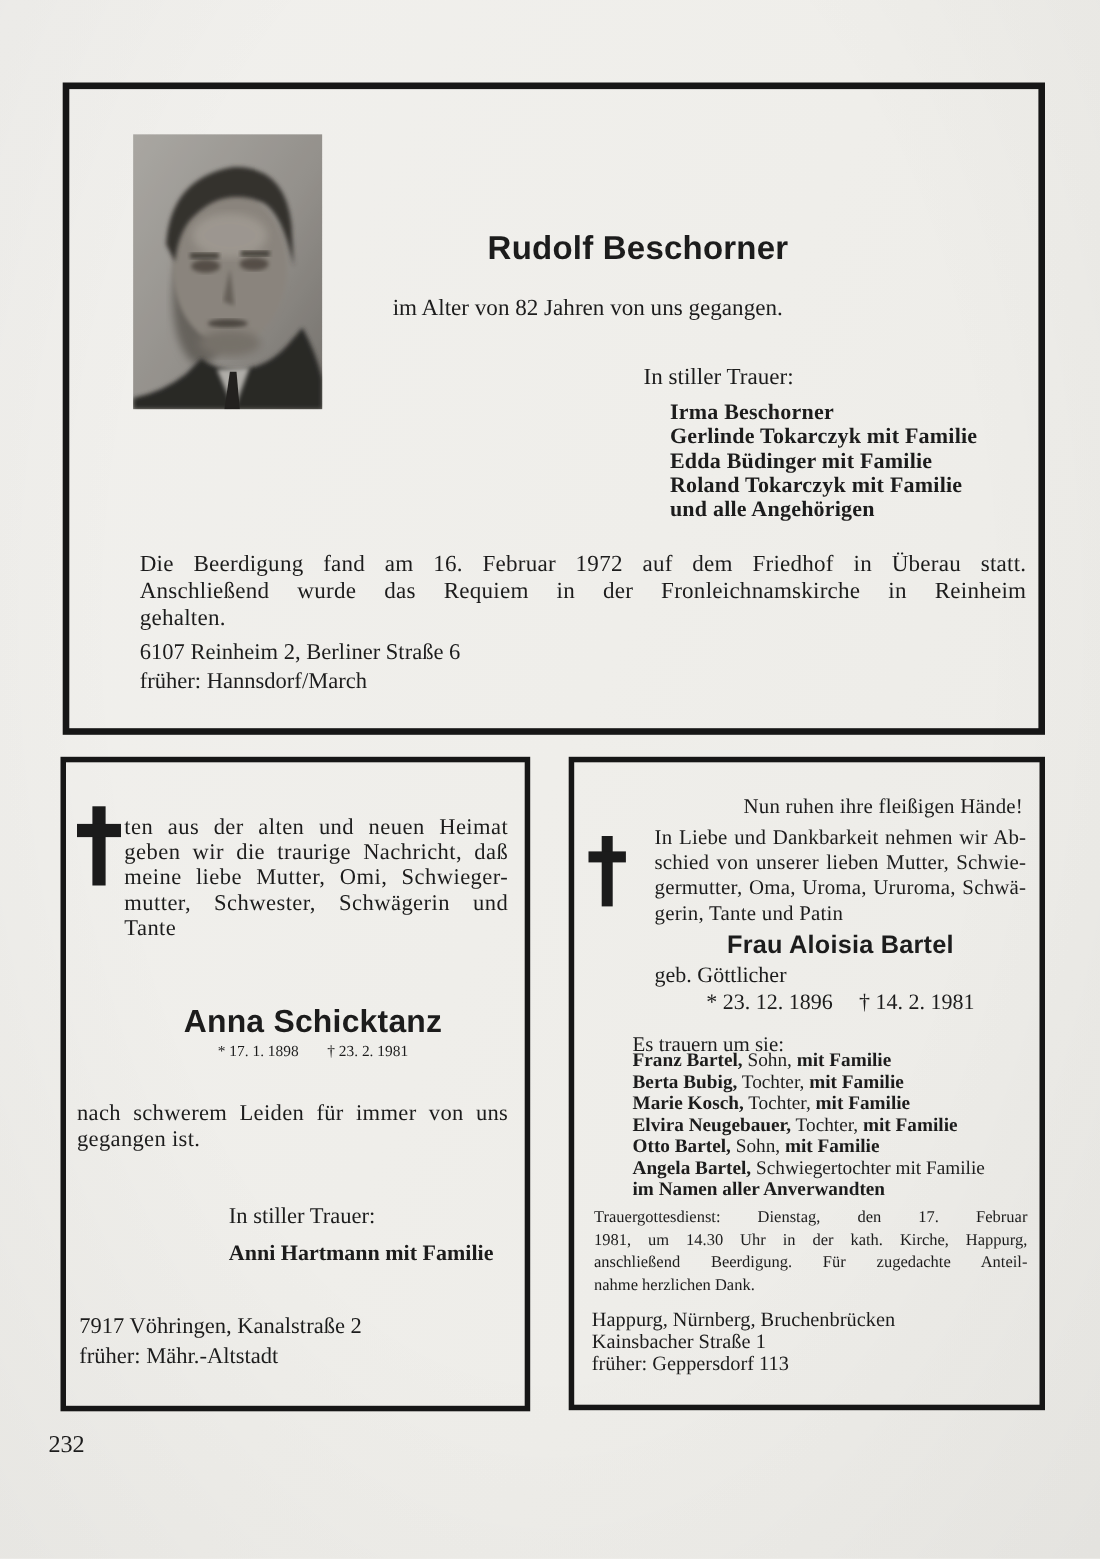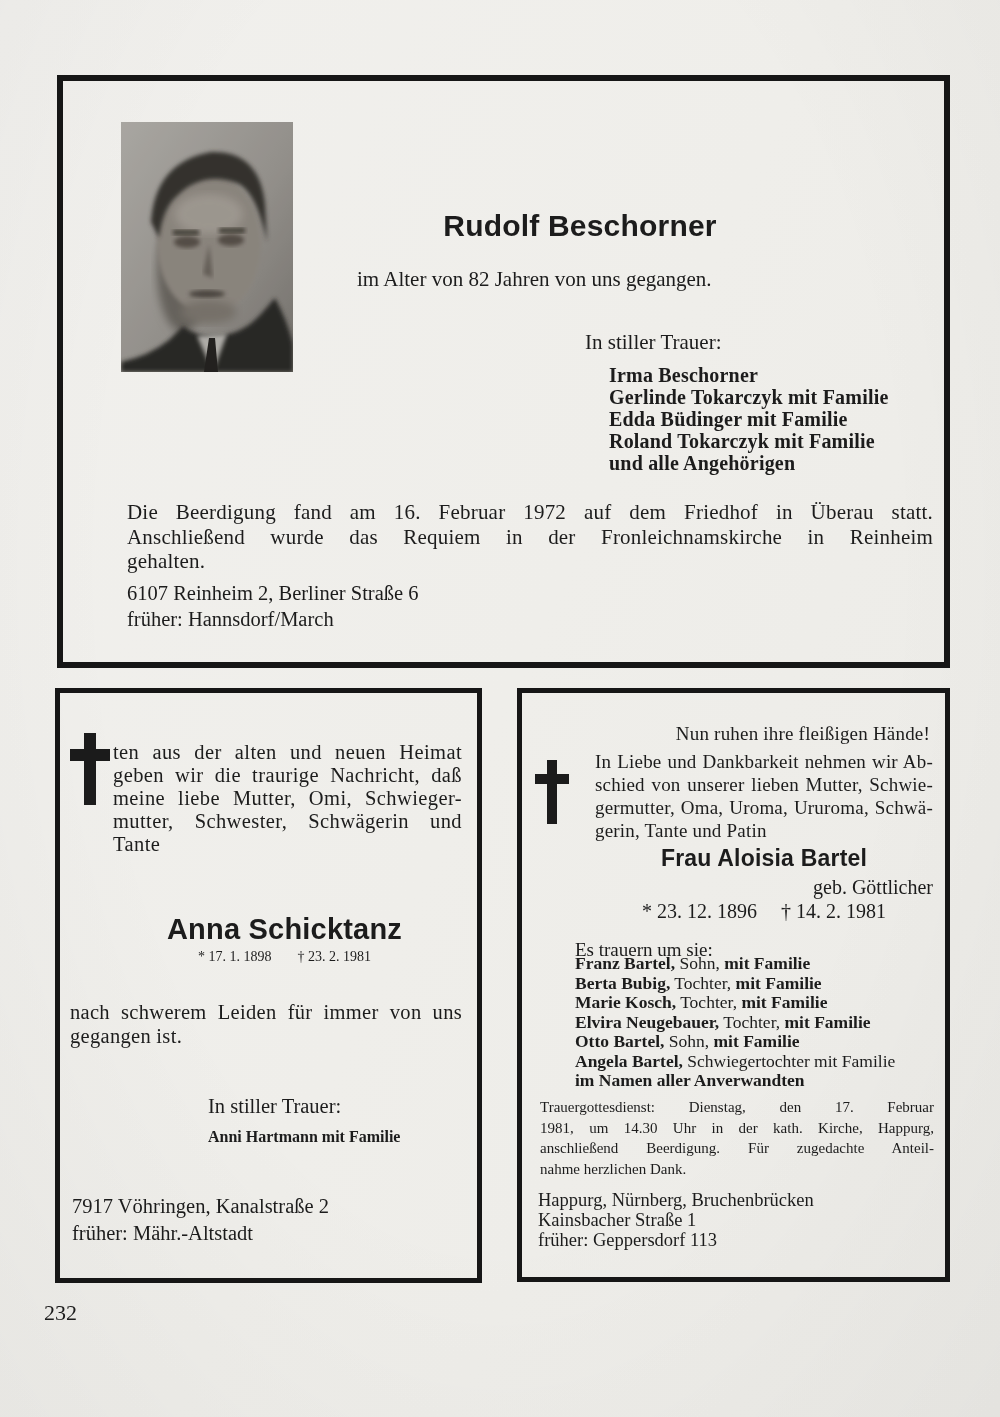--- a/index.html
+++ b/index.html
@@ -44,32 +44,32 @@
   #box-schicktanz { left:55px; top:688px; width:427px; height:595px; }
   .b2-cross   { left:10px; top:40px; width:40px; height:72px; }
   .b2-cross .vbar { left:14px; top:0; width:12px; height:72px; }
   .b2-cross .hbar { left:0; top:16px; width:40px; height:12px; }
   .b2-intro   { left:53px; top:48px; width:349px; font-size:20.5px; line-height:23px; letter-spacing:0.4px; }
   .b2-name    { left:0; top:220px; width:417px; text-align:center; transform:translateX(16px); font-size:29px; }
   .b2-dates   { left:0; top:256px; width:417px; text-align:center; transform:translateX(16px); font-size:14px; }
   .b2-dates .death { margin-left:26px; }
   .b2-outro   { left:10px; top:307px; width:392px; font-size:20.5px; line-height:24px; letter-spacing:0.3px; }
   .b2-label   { left:148px; top:402px; font-size:20.5px; }
-  .b2-mourner { left:148px; top:435px; font-size:16px; font-weight:700; }
+  .b2-mourner { left:148px; top:435px; font-size:20px; font-weight:700; }
   .b2-addr    { left:12px; top:500px; font-size:20.5px; line-height:27px; }
 
   
   #box-bartel { left:517px; top:688px; width:433px; height:594px; }
   .b3-motto   { right:15px; top:30px; font-size:19px; letter-spacing:0.2px; }
   .b3-cross   { left:13px; top:67px; width:34px; height:64px; }
   .b3-cross .vbar { left:12px; top:0; width:10px; height:64px; }
   .b3-cross .hbar { left:0; top:14px; width:34px; height:10px; }
   .b3-intro   { left:73px; top:57px; width:338px; font-size:19px; line-height:23px; letter-spacing:0.2px; }
   .b3-name    { left:73px; top:152px; width:338px; text-align:center; font-size:23px; }
-  .b3-nee     { left:73px; top:183px; width:338px; text-align:right; font-size:20px; }
+  .b3-nee     { left:73px; top:183px; width:338px; text-align:left; font-size:20px; }
   .b3-dates   { left:73px; top:207px; width:338px; text-align:center; font-size:20px; }
   .b3-dates .death { margin-left:24px; }
   .b3-label   { left:53px; top:246px; font-size:19px; }
   .b3-mourners{ left:53px; top:261px; font-size:17.5px; line-height:19.5px; }
   .b3-service { left:18px; top:404px; width:394px; font-size:15px; line-height:20.5px; }
   .b3-addr    { left:16px; top:497px; font-size:18.5px; line-height:20px; }
 
   .page-number { position:absolute; left:44px; top:1300px; font-size:22px; }
 </style>
 </head>

